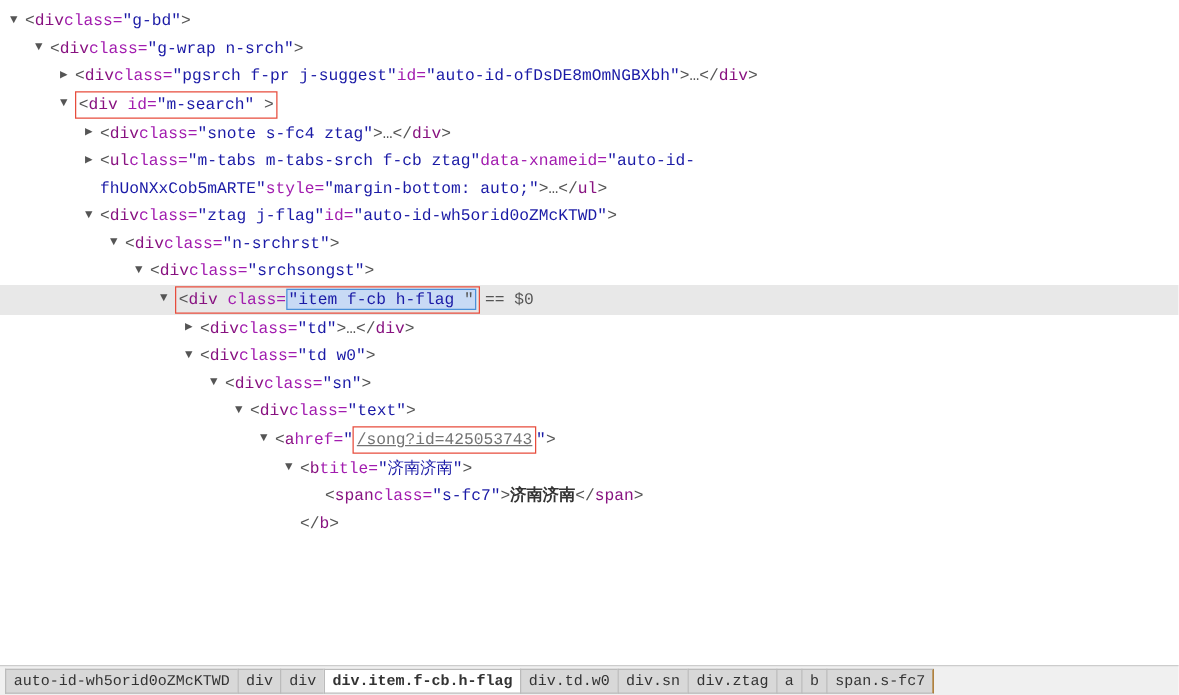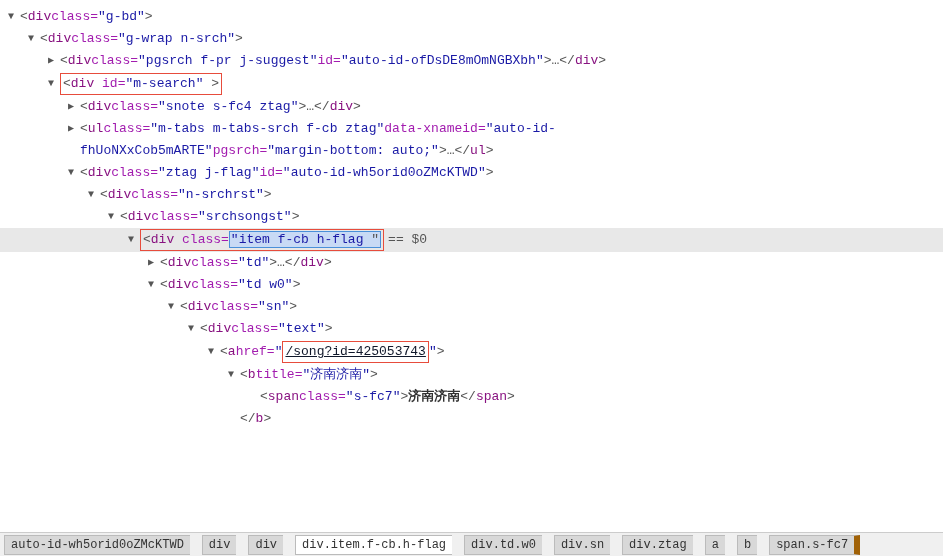--- a/index.html
+++ b/index.html
@@ -57,56 +57,56 @@
       padding: 0 2px;
     }
 
     .outlined-box-blue {
       display: inline-block;
       border: 1.5px solid #e74c3c;
       padding: 0 2px;
     }
 
     .link-text {
-      color: #0f172a;
+      color: #737373;
       text-decoration: underline;
     }
 
     
     .breadcrumb-bar {
       height: 24px;
       background: #f0f0f0;
       border-top: 1px solid #ccc;
       display: flex;
       align-items: center;
       padding: 0 4px;
-      gap: 12px;
+      gap: 0;
       overflow: hidden;
       flex-shrink: 0;
     }
 
     .crumb {
       display: inline-flex;
       align-items: center;
       padding: 2px 6px;
       font-size: 12px;
       color: #333;
       background: #d8d8d8;
       border: 1px solid #bbb;
       border-right: none;
       white-space: nowrap;
       height: 20px;
     }
 
     .crumb:first-child { border-left: 1px solid #bbb; }
-    .crumb:last-child { border-right: 6px solid #a16207; }
+    .crumb:last-child { border-right: 1px solid #a16207; }
 
     .crumb.active {
       background: #fff;
-      font-weight: normal;
+      font-weight: bold;
     }
 
     .attr-quoted { color: #1a1aa6; }
 
     .highlight-selected {
       background: #c8daf5;
       border: 1.5px solid #4a90d9;
       padding: 0 1px;
     }
   </style>
@@ -180,21 +180,21 @@
       <span class="attr-quoted">"m-tabs m-tabs-srch f-cb ztag"</span>
     <span class="attr-name"> data-xname</span>
     <span class="attr-name"> id=</span>
       <span class="attr-quoted">"auto-id-</span>
   </div>
 
   <div class="code-line">
     <span class="indent" style="width:60px"></span>
     <span style="width:12px;display:inline-block"></span>
     <span class="attr-quoted">fhUoNXxCob5mARTE"</span>
-    <span class="attr-name"> pgsrch=</span>
+    <span class="attr-name"> style=</span>
       <span class="attr-quoted">"margin-bottom: auto;"</span>
     <span class="tag-bracket">&gt;…&lt;/</span>
       <span class="tag-name">ul</span>
       <span class="tag-bracket">&gt;</span>
   </div>
 
   <div class="code-line">
     <span class="indent" style="width:60px"></span>
     <span class="triangle">▼</span>
     <span class="tag-bracket">&lt;</span>

